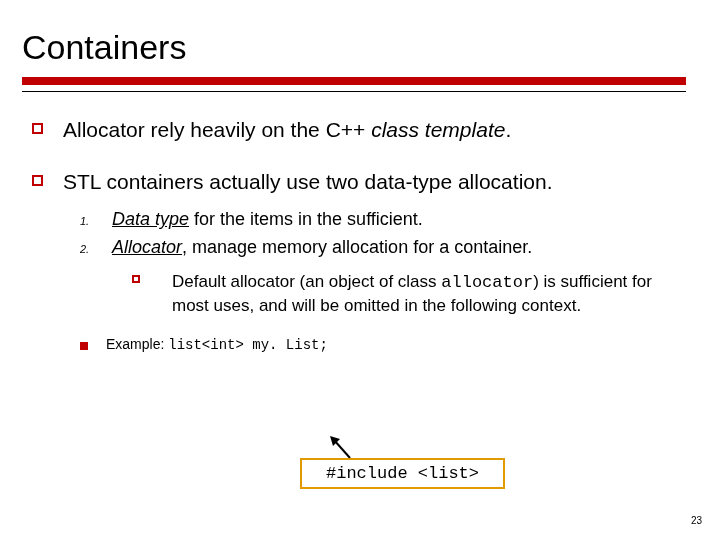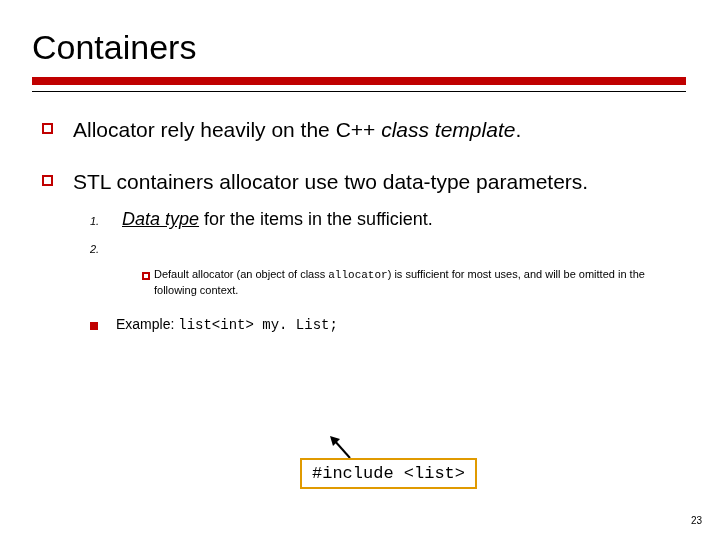--- a/index.html
+++ b/index.html
@@ -6,21 +6,21 @@
   body {
     width: 720px;
     height: 540px;
     background: #fff;
     font-family: Verdana, Geneva, sans-serif;
     color: #000;
     position: relative;
     overflow: hidden;
   }
   .slide {
-    padding: 28px 34px 0 32px;
+    padding: 28px 34px 0 22px;
   }
   .title {
     font-size: 34px;
     font-weight: 400;
     margin-bottom: 10px;
   }
   .redbar {
     height: 8px;
     background: #c00000;
     margin: 0 0 6px 0;
@@ -70,22 +70,22 @@
   .numitem .num {
     font-style: italic;
     font-size: 11px;
     padding-top: 7px;
     flex: none;
     width: 14px;
   }
   .sub3 {
     margin: 10px 0 0 110px;
     display: flex;
-    gap: 4px;
-    font-size: 11px;
+    gap: 32px;
+    font-size: 17px;
     line-height: 1.38;
   }
   .example {
     margin: 18px 0 0 58px;
     display: flex;
     gap: 18px;
     font-size: 14px;
   }
   .mono {
     font-family: "Courier New", monospace;
@@ -102,21 +102,21 @@
     height: 24px;
   }
   .arrow svg { display: block; }
 
   .callout {
     position: absolute;
     left: 300px;
     top: 458px;
     border: 2px solid #e09a00;
     background: #fff;
-    padding: 4px 10px;
+    padding: 4px 24px;
     font-family: "Courier New", monospace;
     font-size: 17px;
   }
 
   .pagenum {
     position: absolute;
     right: 18px;
     bottom: 14px;
     font-size: 10px;
   }
@@ -131,32 +131,35 @@
 
   <div class="lvl1">
     <span class="sq"></span>
     <div>
       <span>Allocator rely heavily on the C++ </span><span class="bold ital">class template</span><span>.</span>
     </div>
   </div>
 
   <div class="lvl1" style="margin-bottom:0">
     <span class="sq"></span>
-    <div>STL containers allocator use two data-type parameters.</div>
+    <div>STL containers actually use two data-type allocation.</div>
   </div>
 
   <div class="numlist">
     <div class="numitem">
       <span class="num">1.</span>
       <div>
         <span class="ital uline">Data type</span><span> for the items in the sufficient.</span>
       </div>
     </div>
     <div class="numitem">
       <span class="num">2.</span>
+      <div>
+        <span class="ital uline">Allocator</span><span>, manage memory allocation for a container.</span>
+      </div>
     </div>
   </div>
 
   <div class="sub3">
     <span class="sq small"></span>
     <div>
       <span>Default allocator (an object of class </span><span class="mono">allocator</span><span>) is sufficient for most uses, and will be omitted in the following context.</span>
     </div>
   </div>
 

